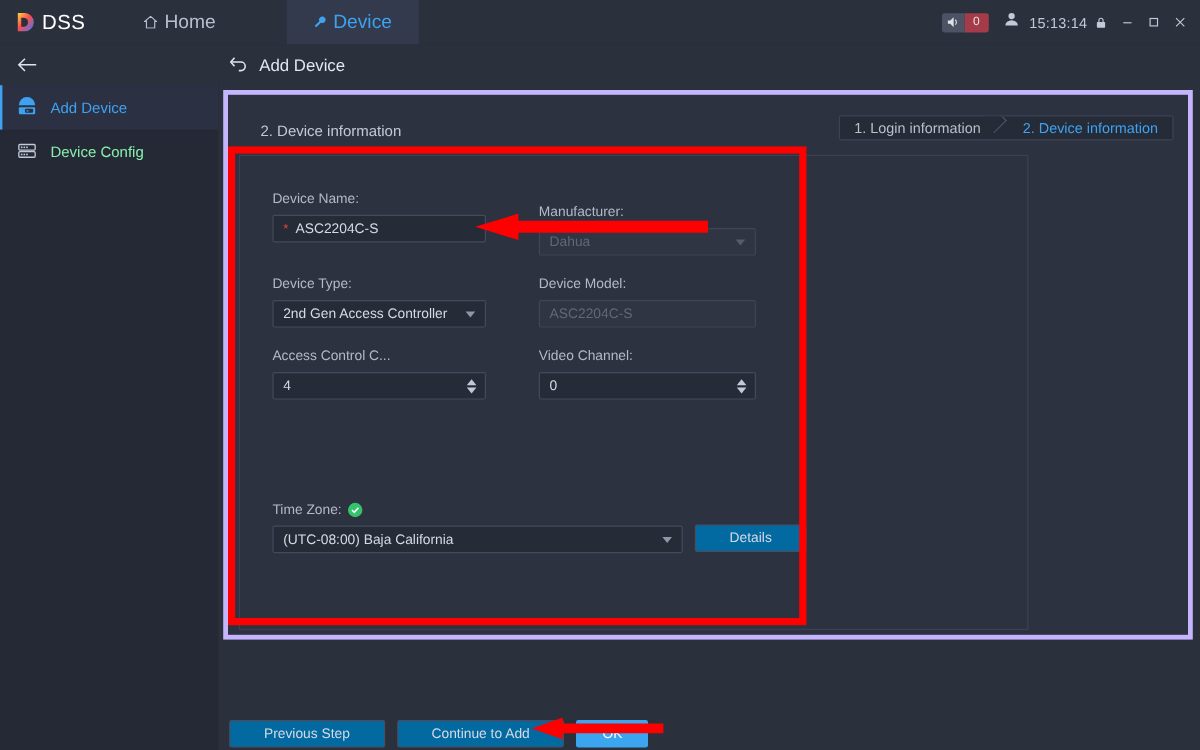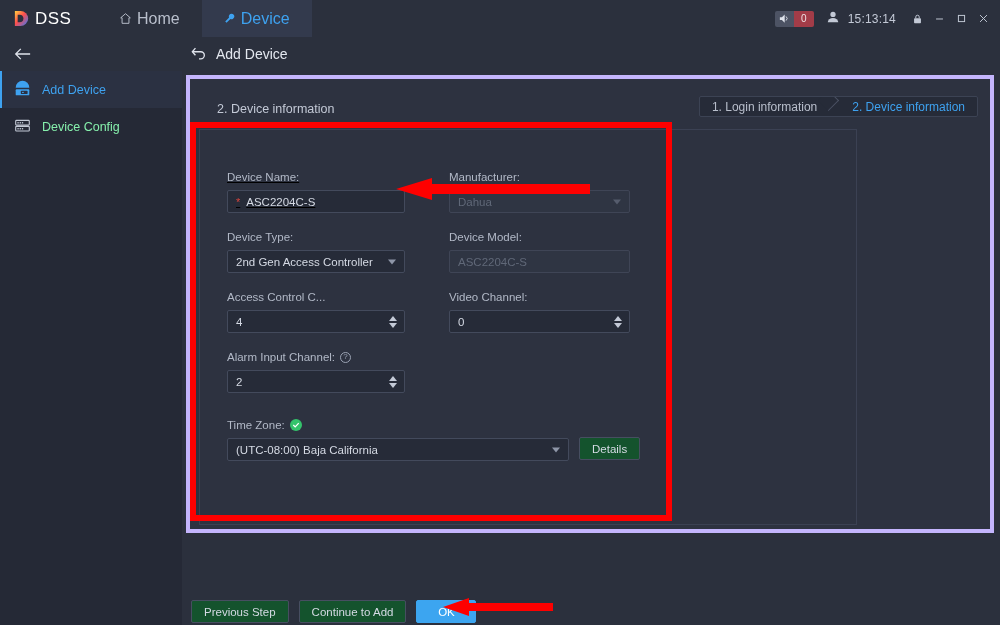--- a/index.html
+++ b/index.html
@@ -15,21 +15,21 @@
   .titlebar {
     position: absolute; left:0; top:0; width:1000px; height:37px;
     background:#2b303d; display:flex; align-items:center;
   }
   .logo-wrap { display:flex; align-items:center; padding-left:12px; width:88px; }
   .logo-mark { width:19px; height:19px; margin-right:4px; }
   .logo-text { color:#ffffff; font-size:17px; font-weight:normal; letter-spacing:.4px; }
 
   .tab {
     height:37px; display:flex; align-items:center; gap:6px;
-    padding:0 22px; font-size:12px; color:#b9bfcc; cursor:default;
+    padding:0 22px; font-size:12px; color:#b9bfcc; cursor:default;margin-left:37px;
   }
   .tab .tb-label { font-size:16px; }
   .tab.home { margin-left:10px; }
   .tab.active { background:#333a4d; color:#3ea2f0; }
   .tab.active .tb-label { color:#3ea2f0; }
 
   .tr-zone {
     position:absolute; right:6px; top:0; height:37px;
     display:flex; align-items:center; gap:0px;
   }
@@ -39,21 +39,21 @@
   .sound-ico {
     background:#4d5364; width:19px; height:16px; display:flex;
     align-items:center; justify-content:center; border-radius:2px 0 0 2px;
   }
   .badge-num {
     background:#a33c48; color:#efe2e4; font-size:10px; height:16px;
     min-width:20px; display:flex; align-items:center; justify-content:center;
     border-radius:0 2px 2px 0;
   }
   .usr-ico { margin-right:8px; }
-  .clock { color:#c3c9d6; font-size:12px; margin-right:10px; letter-spacing:.2px; }
+  .clock { color:#c3c9d6; font-size:12px; letter-spacing:.2px; }
   .win-btn {
     width:22px; height:37px; display:flex; align-items:center; justify-content:center;
     color:#c3c9d6;
   }
 
   
   .sidebar {
     position:absolute; left:0; top:37px; width:182px; height:588px;
     background:#252936;
   }
@@ -130,23 +130,23 @@
   .caret.dim { border-top-color:#555c6d; }
   .spin {
     position:absolute; right:7px; top:50%; transform:translateY(-50%);
     display:flex; flex-direction:column; gap:2px; align-items:center;
   }
   .spin i { width:0; height:0; border-left:4px solid transparent; border-right:4px solid transparent; }
   .spin .up { border-bottom:5px solid #c3c9d6; }
   .spin .dn { border-top:5px solid #c3c9d6; }
 
   .btn {
-    height:23px; background:#14532d; border:1px solid #474e61; border-radius:2px;
+    height:23px; background:#0369a1; border:1px solid #474e61; border-radius:2px;
     color:#d5dae4; font-size:11.5px; display:inline-flex; align-items:center;
-    justify-content:center; padding:0 12px; cursor:default;
+    justify-content:center; padding:0 28px; cursor:default;
   }
   .details-btn { position:absolute; left:352px; top:18px; }
 
   .check-ico {
     width:12px; height:12px; border-radius:50%; background:#34c36b;
     display:inline-flex; align-items:center; justify-content:center;
   }
   .help-ico {
     width:11px; height:11px; border-radius:50%; border:1px solid #9aa2b3;
     color:#9aa2b3; font-size:8px; display:inline-flex; align-items:center;
@@ -303,21 +303,21 @@
         <div class="step s1">
           <span>1. Login information</span>
         </div>
         <div class="step active">
           <span>2. Device information</span>
         </div>
       </div>
 
       <div class="form-box">
 
-        <div class="field" style="left:27px; top:41px; width:178px;text-decoration:underline;">
+        <div class="field" style="left:27px; top:30px; width:178px;">
           <div class="f-label">Device Name:</div>
           <div class="ctrl">
             <span class="star">*</span>
             <span>ASC2204C-S</span>
           </div>
         </div>
 
         <div class="field" style="left:249px; top:41px; width:181px;">
           <div class="f-label">Manufacturer:</div>
           <div class="ctrl disabled">
@@ -356,33 +356,20 @@
           <div class="f-label">Video Channel:</div>
           <div class="ctrl">
             <span>0</span>
             <span class="spin">
                 <i class="up"></i>
                 <i class="dn"></i>
               </span>
           </div>
         </div>
 
-        <div class="field" style="left:27px; top:221px; width:178px;">
-          <div class="f-label">
-            <span>Alarm Input Channel:</span>
-            <span class="help-ico">?</span>
-          </div>
-          <div class="ctrl">
-            <span>2</span>
-            <span class="spin">
-                <i class="up"></i>
-                <i class="dn"></i>
-              </span>
-          </div>
-        </div>
 
         <div class="field" style="left:27px; top:289px; width:342px;">
           <div class="f-label">
             <span>Time Zone:</span>
             <span class="check-ico">
               <svg width="8" height="8" viewBox="0 0 10 10">
                   <path d="M1.6 5 L4 7.4 L8.4 2.6" fill="none" stroke="#ffffff" stroke-width="1.6"></path>
                 </svg>
             </span>
           </div>

